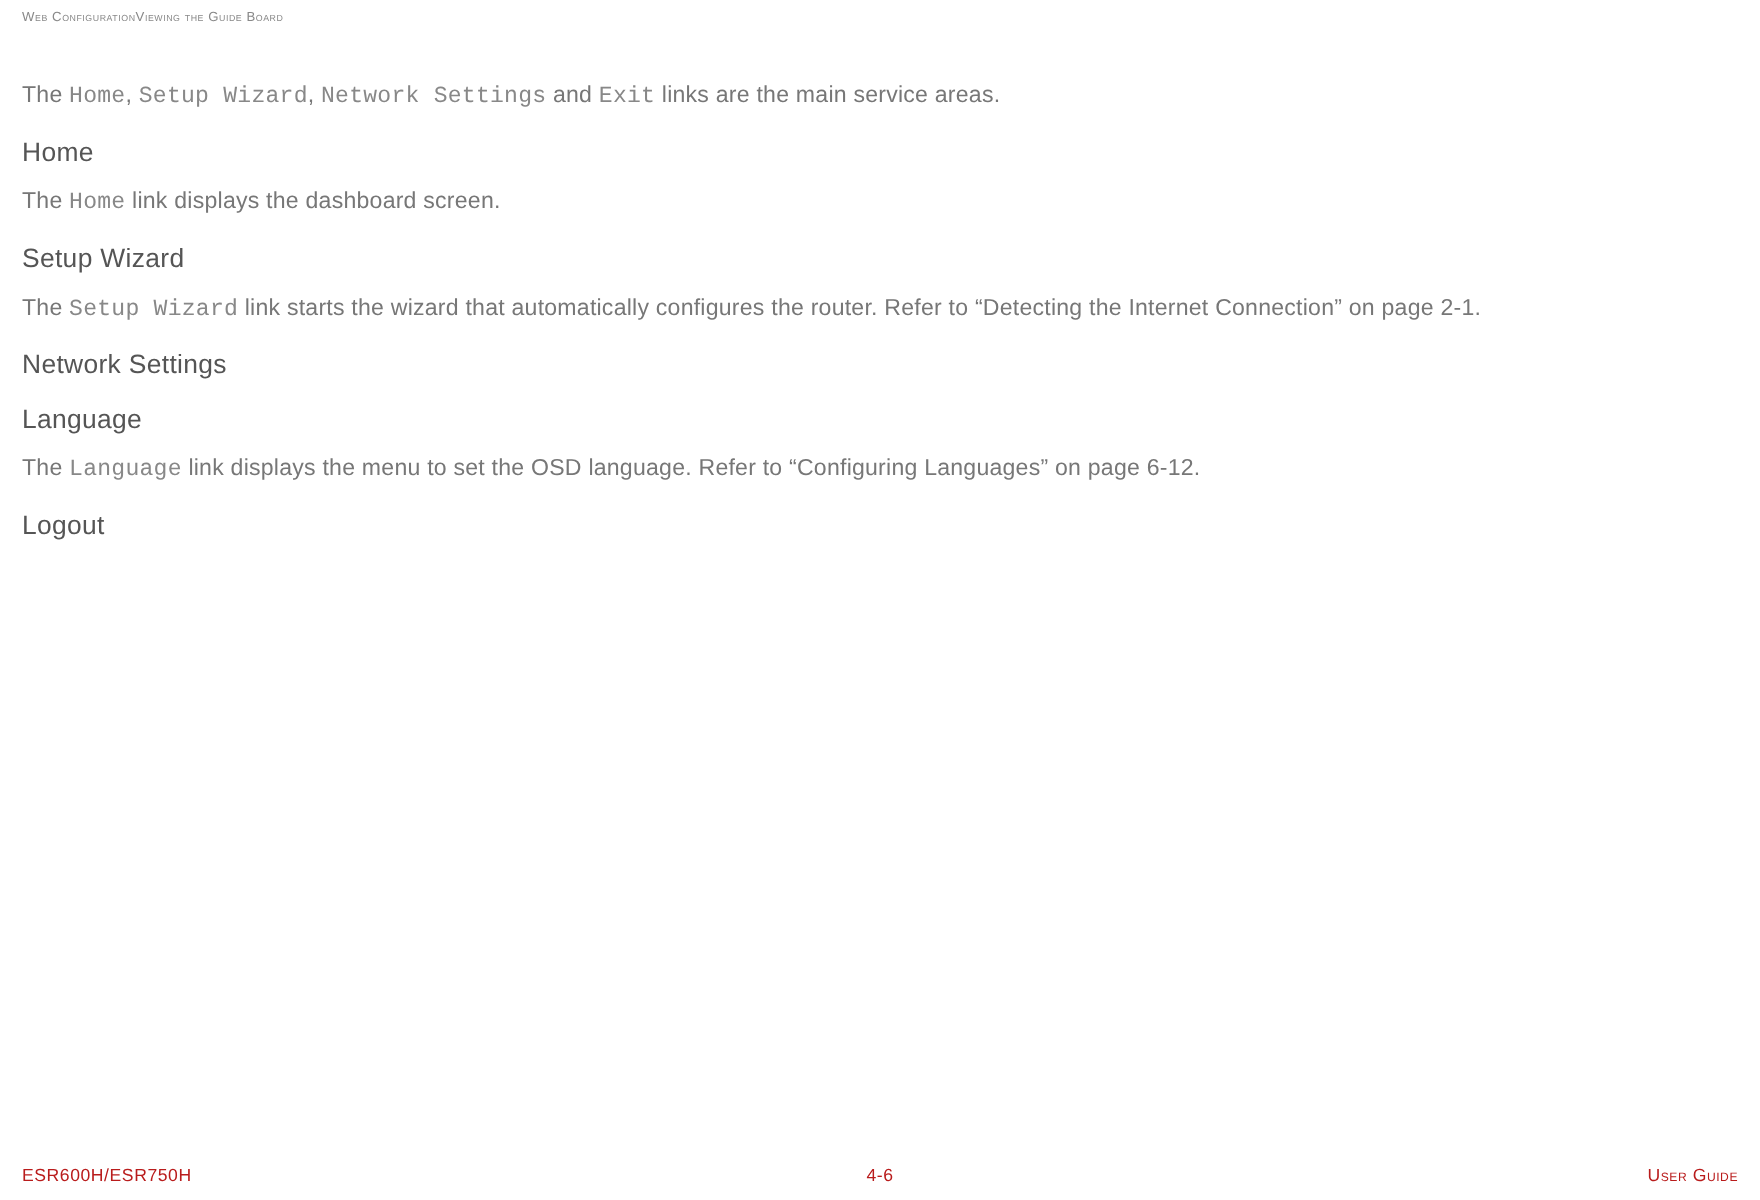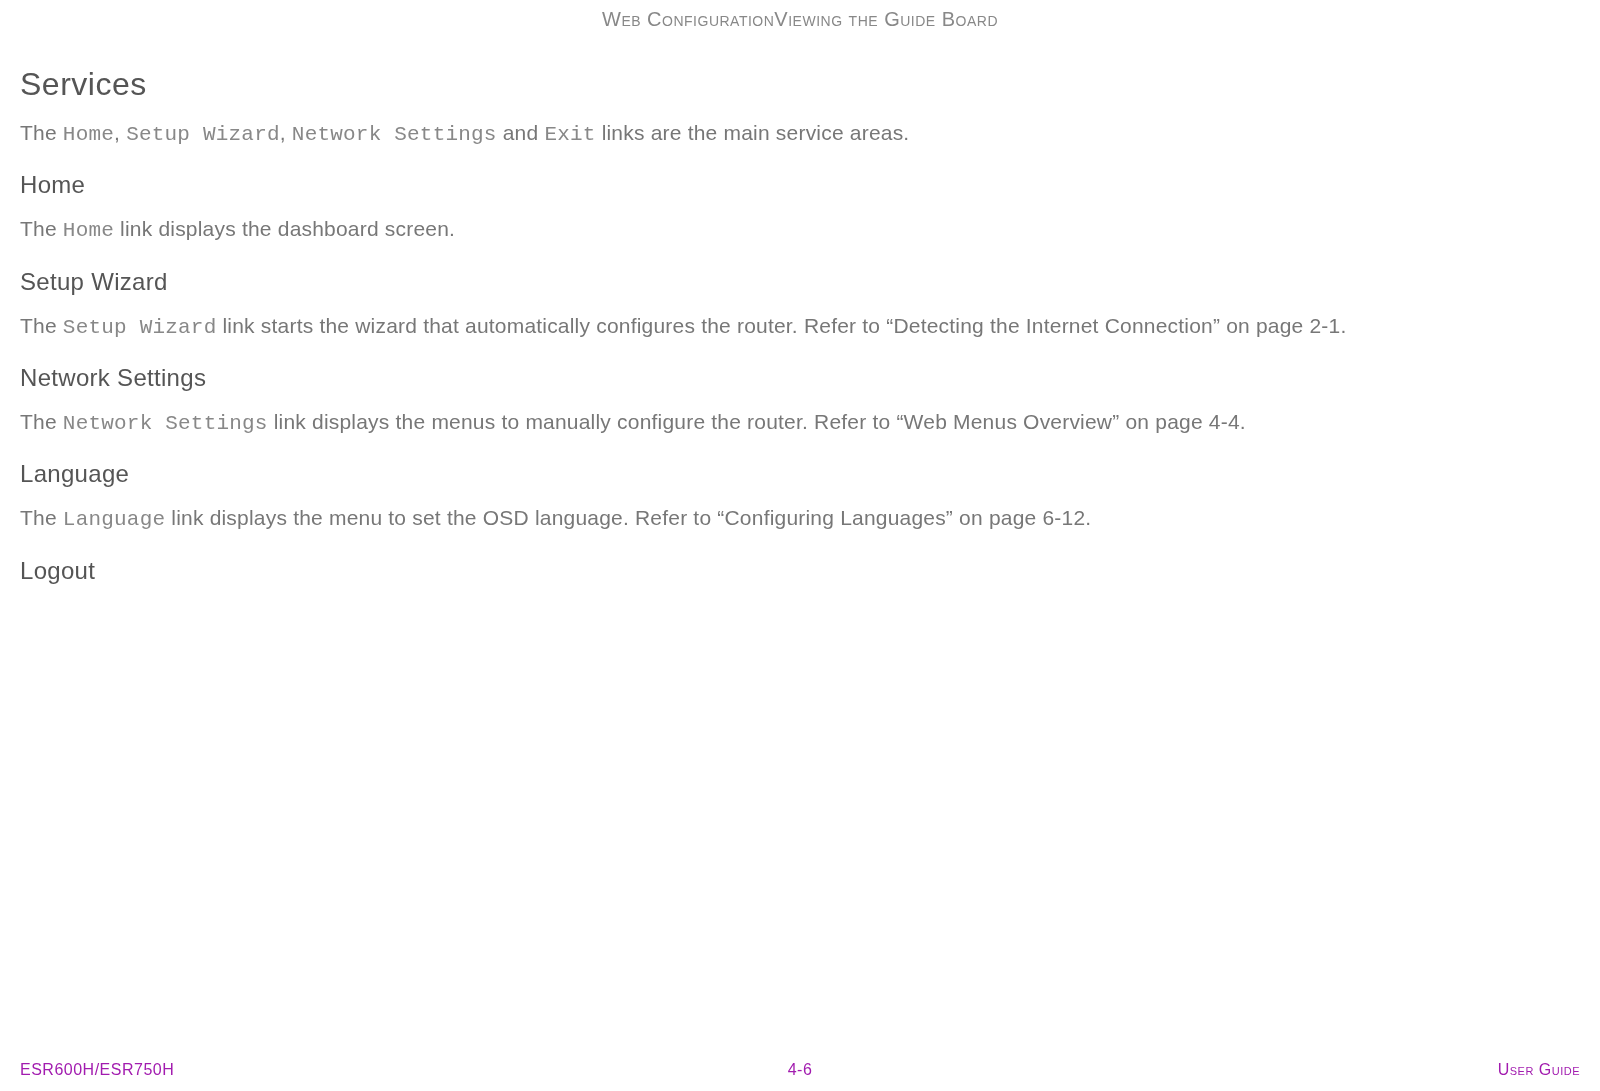--- a/index.html
+++ b/index.html
@@ -11,24 +11,24 @@
       font-family: Arial, Helvetica, sans-serif;
       background: #ffffff;
       color: #666666;
       width: 1600px;
       height: 1091px;
       position: relative;
       padding: 0 20px;
     }
     .header {
       display: flex;
-      justify-content: center;
+      justify-content: flex-start;
       padding-top: 8px;
       padding-bottom: 25px;
-      font-size: 20px;
+      font-size: 12px;
       letter-spacing: 0.5px;
       color: #888888;
       font-variant: small-caps;
     }
     .content {
       padding-top: 10px;
     }
     h1 {
       font-size: 32px;
       font-weight: normal;
@@ -56,59 +56,55 @@
       color: #888888;
     }
     .footer {
       position: absolute;
       bottom: 12px;
       left: 20px;
       right: 20px;
       display: flex;
       justify-content: space-between;
       font-size: 16px;
-      color: #a21caf;
+      color: #b91c1c;
       letter-spacing: 0.5px;
       font-variant: small-caps;
     }
     .footer-center {
       position: absolute;
       left: 50%;
       transform: translateX(-50%);
     }
   </style>
 </head>
 <body>
 
 <div class="header">
   <span>Web Configuration</span>
   <span>Viewing the Guide Board</span>
 </div>
 
 <div class="content">
 
-  <h1>Services</h1>
   <p>
     <span>The </span><span class="mono">Home</span><span>, </span><span class="mono">Setup Wizard</span><span>, </span><span class="mono">Network Settings</span><span> and </span><span class="mono">Exit</span><span> links are the main service areas.</span>
   </p>
 
   <h2>Home</h2>
   <p>
     <span>The </span><span class="mono">Home</span><span> link displays the dashboard screen.</span>
   </p>
 
   <h2>Setup Wizard</h2>
   <p>
     <span>The </span><span class="mono">Setup Wizard</span><span> link starts the wizard that automatically configures the router. Refer to “Detecting the Internet Connection” on page 2-1.</span>
   </p>
 
   <h2>Network Settings</h2>
-  <p>
-    <span>The </span><span class="mono">Network Settings</span><span> link displays the menus to manually configure the router.  Refer to “Web Menus Overview” on page 4-4.</span>
-  </p>
 
   <h2>Language</h2>
   <p>
     <span>The </span><span class="mono">Language</span><span> link displays the menu to set the OSD language. Refer to “Configuring Languages” on page 6-12.</span>
   </p>
 
   <h2>Logout</h2>
 
 </div>
 

